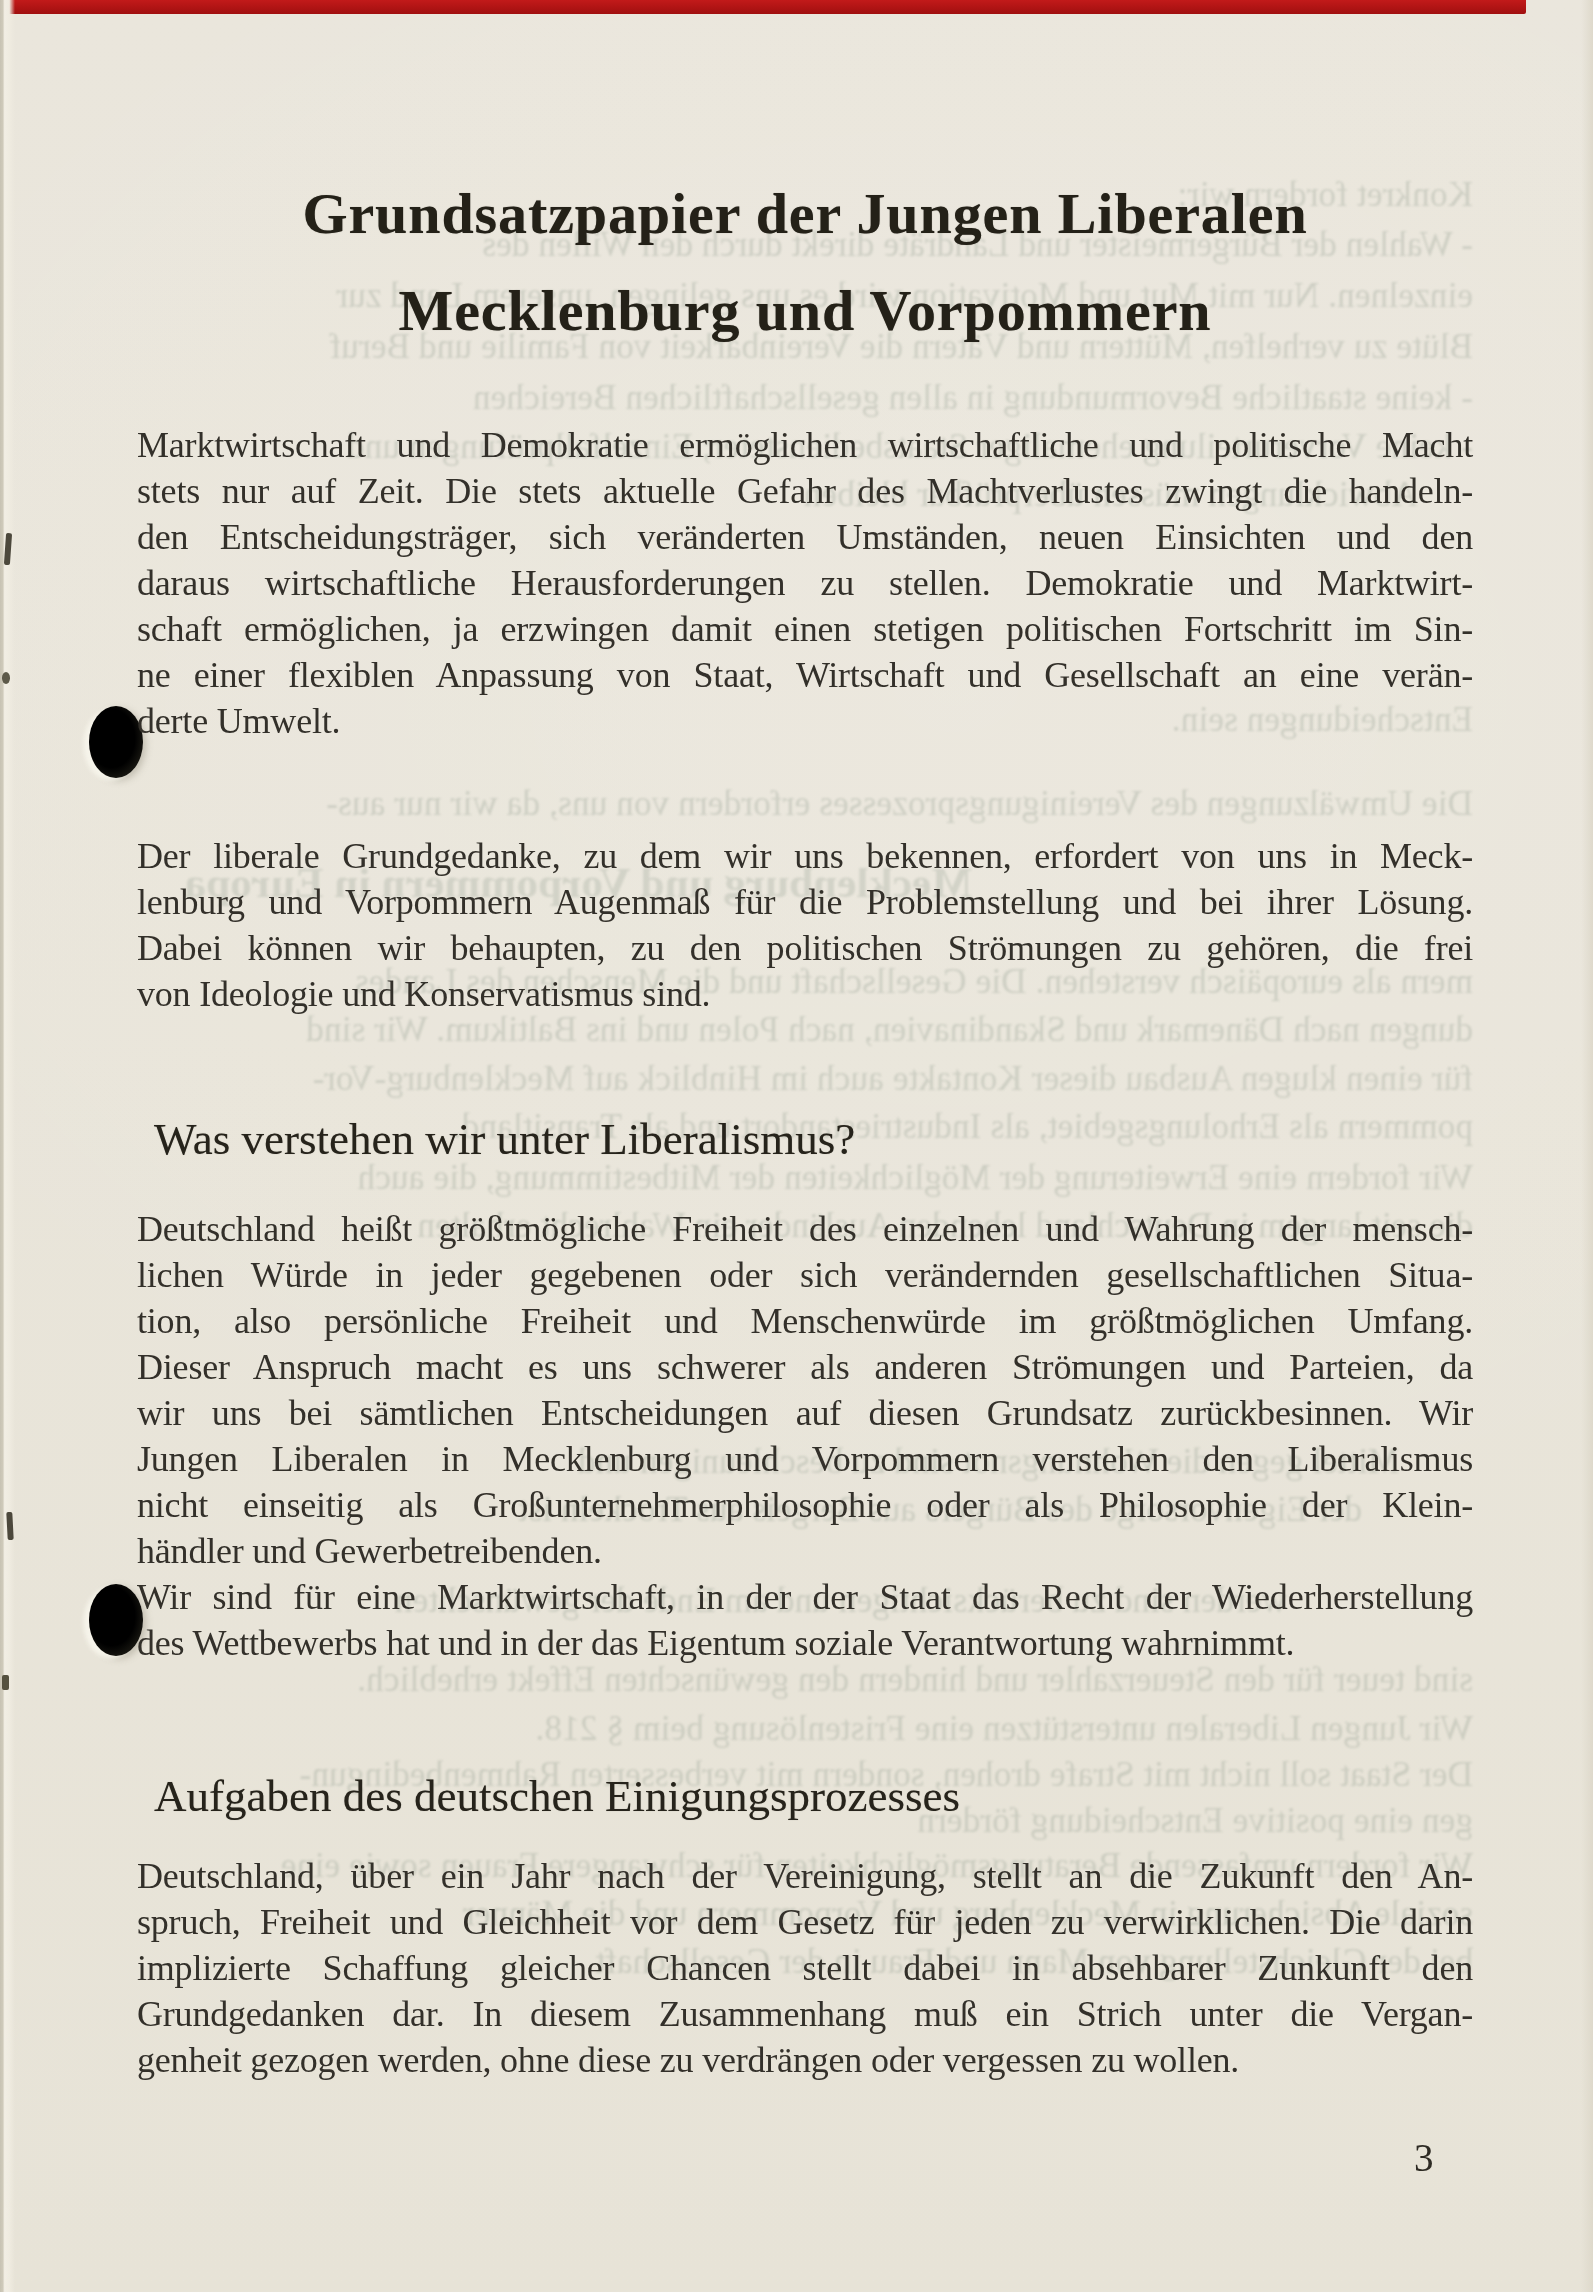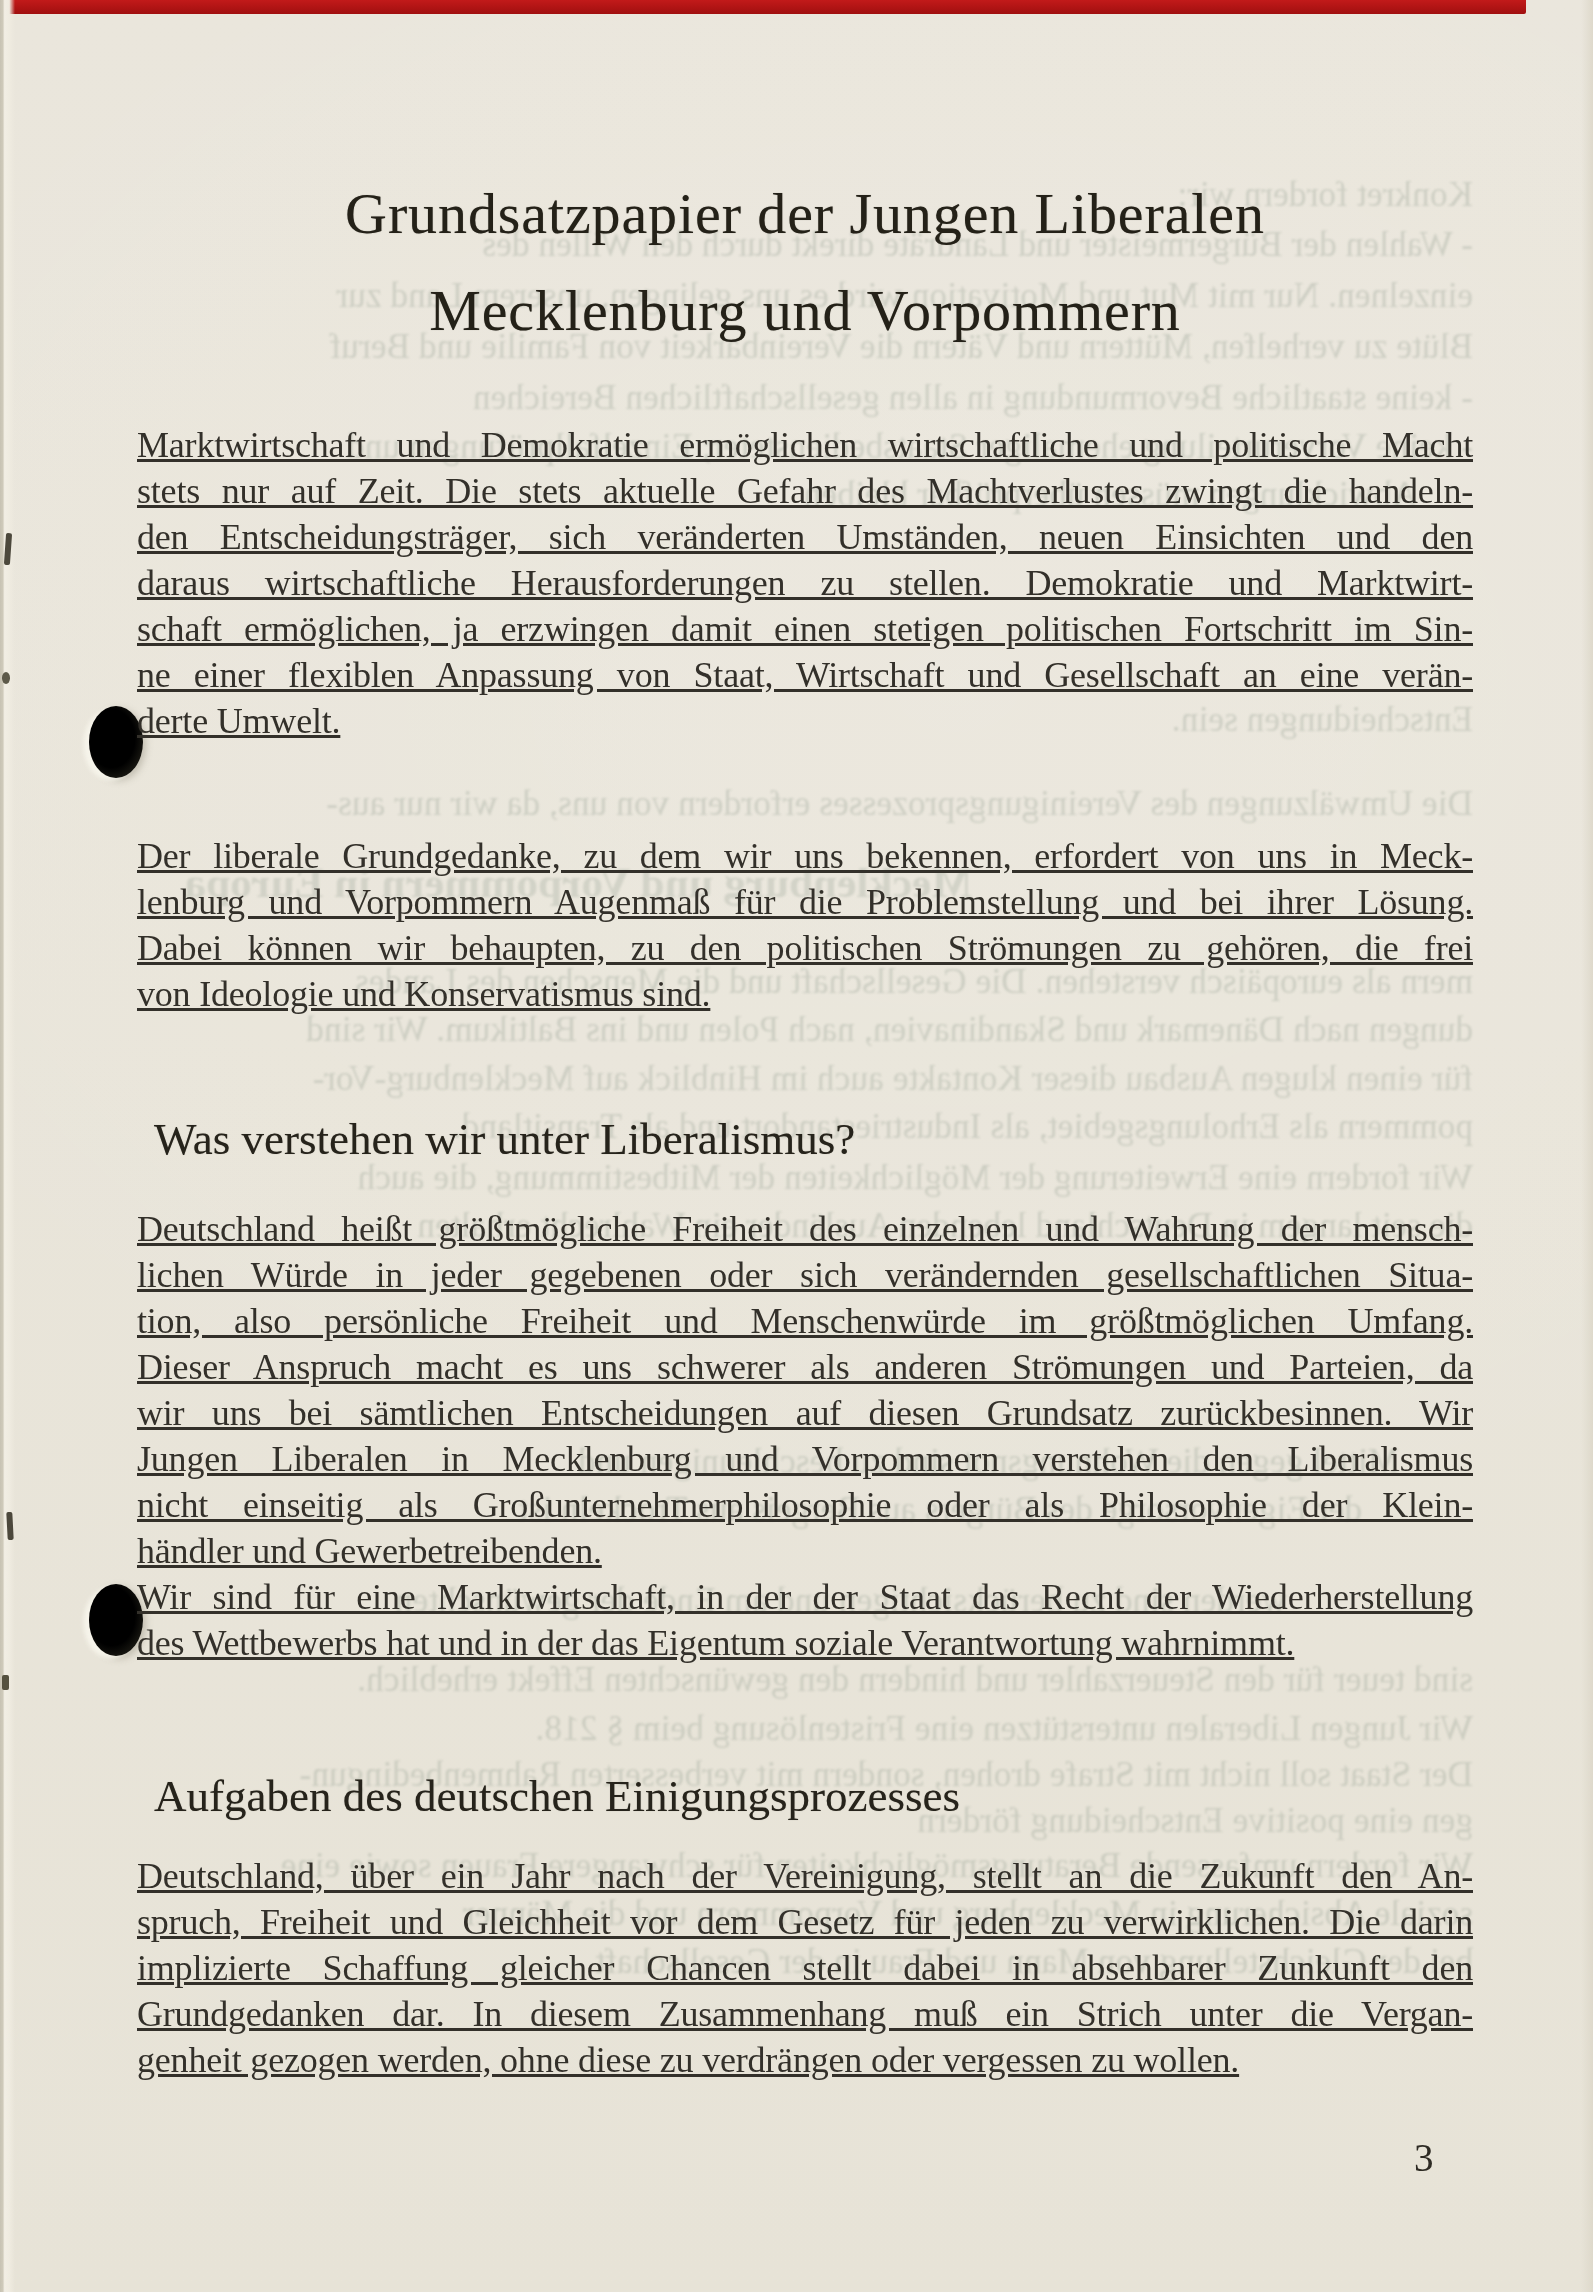--- a/index.html
+++ b/index.html
@@ -52,39 +52,39 @@
     position:absolute;white-space:nowrap;
     font-size:35px;line-height:43px;
     color:#8e9a8c;opacity:0.30;
     filter:blur(1.3px);
     letter-spacing:0.2px;
   }
   .bleed-line.bold{font-weight:bold;font-size:43px;opacity:0.26;}
   
   .title{
     position:absolute;left:137px;top:165px;width:1336px;margin:0;
-    text-align:center;font-size:58px;font-weight:normal;line-height:97px;
+    text-align:center;font-size:58px;font-weight:bold;line-height:97px;
     letter-spacing:0.9px;color:#242118;
     text-shadow:0 0 0.9px rgba(36,33,24,0.4);
   }
   .title .title-line{display:block;}
   .heading{
     position:absolute;left:154px;width:1336px;margin:0;
     font-size:45px;font-weight:normal;line-height:52px;color:#26231b;
     text-shadow:0 0 0.9px rgba(36,33,24,0.35);
   }
   .heading-liberalismus{top:1113px;}
   .heading-einigung{top:1770px;}
   .para{
     position:absolute;left:137px;width:1336px;
     font-size:36px;letter-spacing:-0.2px;color:#33302a;
   }
   .para .line{
     height:46px;line-height:46px;white-space:nowrap;
-    text-align:justify;text-align-last:justify;text-decoration:underline;
+    text-align:justify;text-align-last:justify;
   }
   .para .line.flush{text-align-last:left;}
   .para-intro{top:422px;}
   .para-grundgedanke{top:833px;}
   .para-liberalismus{top:1206px;}
   .para-einigung{top:1853px;}
   .page-number{
     position:absolute;left:1414px;top:2135px;
     font-size:39px;color:#2e2b24;
   }

